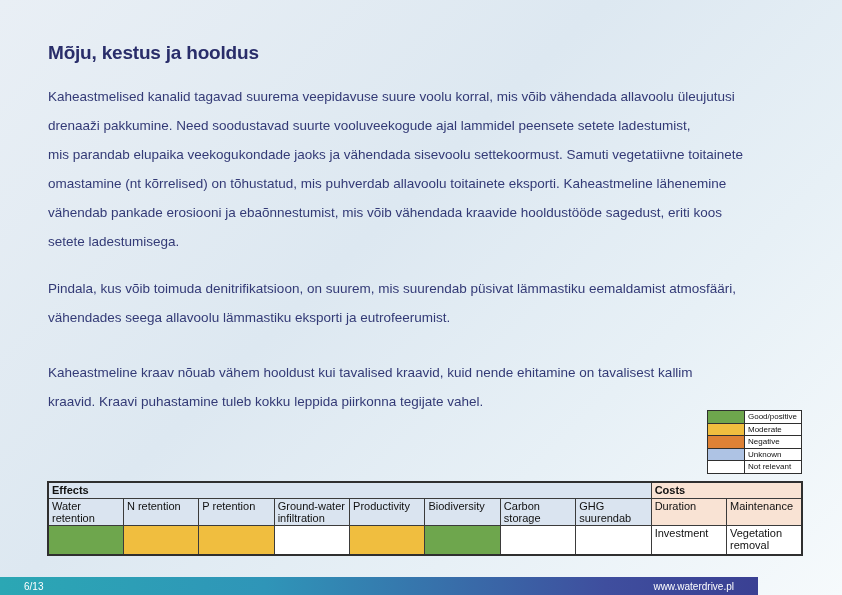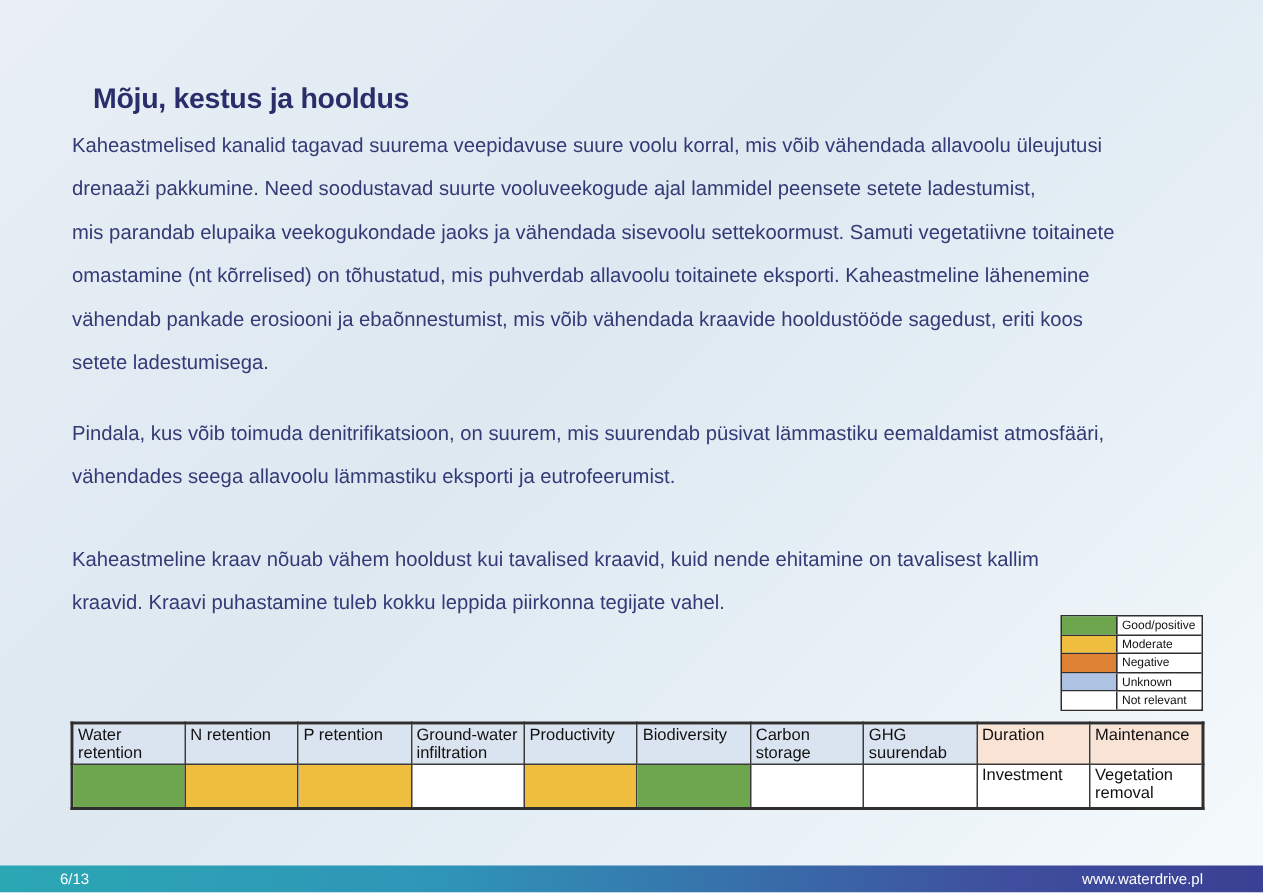--- a/index.html
+++ b/index.html
@@ -7,21 +7,21 @@
     position:relative;
     width:842px;height:595px;
     overflow:hidden;
     background:linear-gradient(135deg,#e9eff5 0%,#dde8f1 42%,#e7f0f6 70%,#f6fafc 100%);
     font-family:"Liberation Sans",sans-serif;
     color:#31376f;
   }
   .page-title{
     position:absolute;left:48px;top:42px;
     font-size:19px;font-weight:bold;color:#292d6a;
-    letter-spacing:-0.2px;margin:14px;
+    letter-spacing:-0.2px;margin:0;
   }
   .para{position:absolute;left:48px;width:780px;}
   .para .line{
     height:29px;line-height:29px;font-size:13.5px;
     white-space:nowrap;color:#333a76;
   }
   .para-1{top:82px;}
   .para-2{top:274px;}
   .para-3{top:358px;}
 
@@ -59,24 +59,24 @@
   }
   .group-row th{height:13px;font-weight:bold;}
   .col-row th{height:24px;}
   .data-row td{height:26px;}
   .hdr-effect{background:#dae4f0;}
   .hdr-cost{background:#f9e3d4;}
   .cell-cost{background:#ffffff;margin-left:11px;}
 
   
   .footer-bar{
-    position:absolute;left:0;bottom:0;width:842px;height:18px;
+    position:absolute;left:0;bottom:0;width:758px;height:18px;
     background:linear-gradient(90deg,#2ba7b4 0%,#2f95b8 35%,#3f4e9e 80%,#3a4093 100%);
     display:flex;align-items:center;justify-content:space-between;
-    padding:0 40px;box-sizing:border-box;
+    padding:0 24px;box-sizing:border-box;
     color:#ffffff;font-size:10px;
   }
 </style>
 </head>
 <body>
 
 <div class="slide">
 
   <h1 class="page-title">Mõju, kestus ja hooldus</h1>
 
@@ -129,20 +129,24 @@
         <col style="width:10%">
         <col style="width:10%">
         <col style="width:10%">
       <col style="width:10%">
         <col style="width:10%">
         <col style="width:10%">
         <col style="width:10%">
         <col style="width:10%">
     </colgroup>
     <tbody>
+        <tr class="group-row">
+      <th colspan="8" class="hdr-effect">Effects</th>
+      <th colspan="2" class="hdr-cost">Costs</th>
+    </tr>
     <tr class="col-row">
       <th class="hdr-effect">Water retention</th>
       <th class="hdr-effect">N retention</th>
       <th class="hdr-effect">P retention</th>
       <th class="hdr-effect">Ground-water infiltration</th>
       <th class="hdr-effect">Productivity</th>
       <th class="hdr-effect">Biodiversity</th>
       <th class="hdr-effect">Carbon storage</th>
       <th class="hdr-effect">GHG suurendab</th>
       <th class="hdr-cost">Duration</th>

